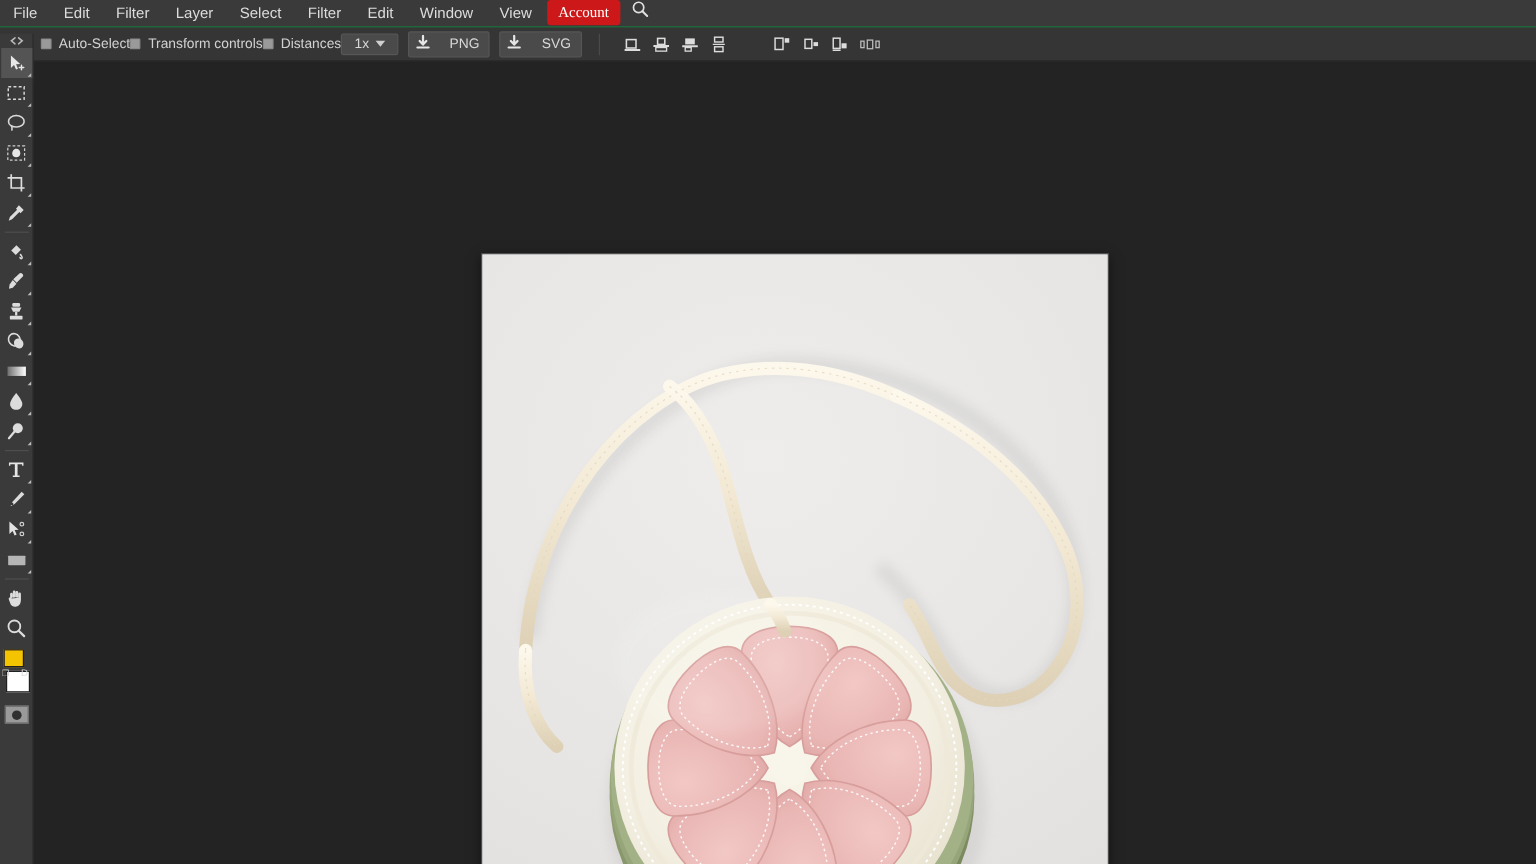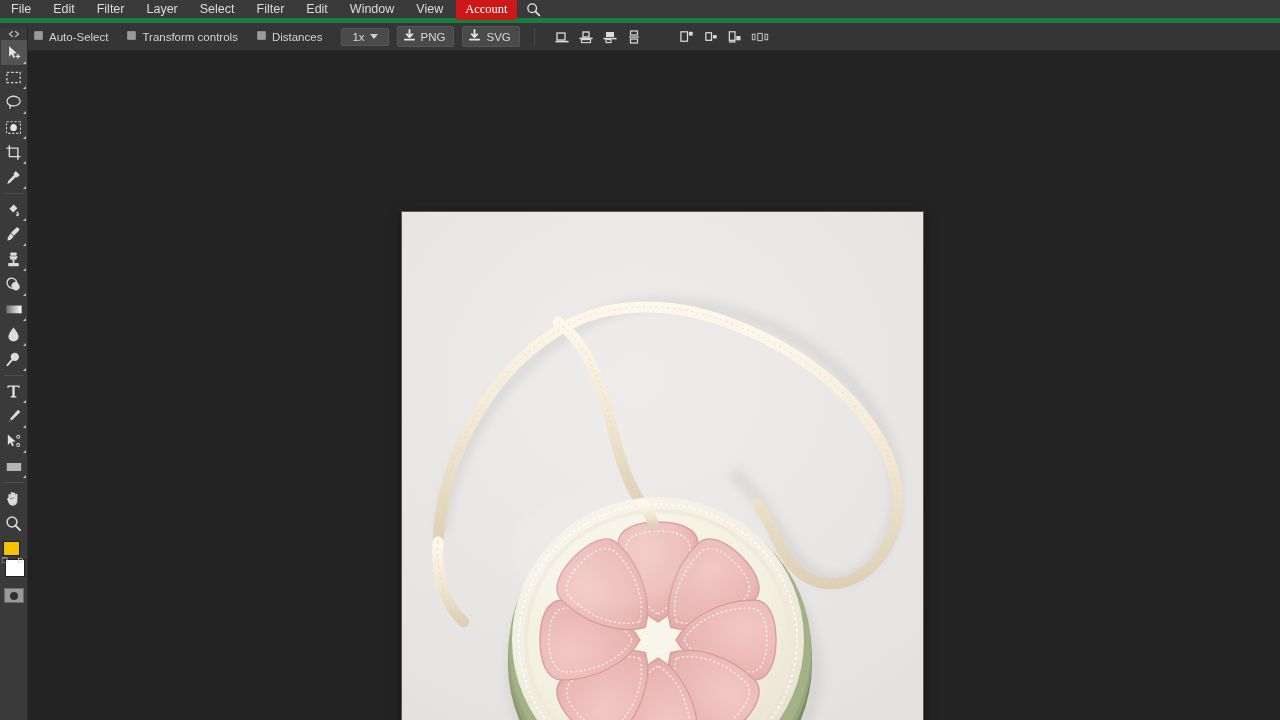--- a/index.html
+++ b/index.html
@@ -9,23 +9,23 @@
     font-family:"Liberation Sans", sans-serif;
     color:#d6d6d6;
     -webkit-font-smoothing:antialiased;
   }
   .app { position:relative; width:1280px; height:720px; }
 
   
   .menubar {
     position:absolute; top:0; left:0; width:1280px; height:23px;
     background:#3a3a3a;
-    display:flex; align-items:center;
+    display:flex; align-items:flex-start;
     font-size:12.5px;
-    border-bottom:5px solid #15803d;
+    border-bottom:1px solid #15803d;
   }
   .menu-item {
     padding:3px 10px; margin:0 1px; color:#dcdcdc; line-height:16px;
     border-radius:2px; cursor:default; white-space:nowrap;
   }
   .menu-account {
     background:#cc1818; color:#fff; padding:3px 9px;
     border-radius:3px; margin-left:2px; font-size:12.5px;
   }
   .menu-search { margin-left:9px; display:flex; align-items:center; }
@@ -37,35 +37,35 @@
     background:#353535;
     display:flex; align-items:center;
     border-bottom:1px solid #2a2a2a;
     font-size:11.5px;
   }
   .opt-tool-icon {
     width:26px; height:26px; display:flex; align-items:center; justify-content:center;
     margin-left:3px; margin-right:5px;
   }
   .opt-check {
-    display:flex; align-items:flex-start; gap:6px;
-    margin-right:19px; color:#d2d2d2; white-space:nowrap;
+    display:flex; align-items:center; gap:6px;
+    margin-right:0; color:#d2d2d2; white-space:nowrap;
   }
   .cbox {
     width:9px; height:9px; background:#9a9a9a; border:1px solid #8a8a8a; border-radius:1px;
     display:inline-block;
   }
   .opt-zoom {
     display:flex; align-items:center; gap:5px;
     background:#4a4a4a; border:1px solid #565656; border-radius:2px;
     padding:2px 10px; margin-right:8px; color:#d8d8d8;
   }
   .caret { width:0;height:0;border-left:4px solid transparent;border-right:4px solid transparent;border-top:5px solid #cfcfcf; }
   .opt-btn {
-    display:flex; align-items:center; gap:5px;
+    display:flex; align-items:center; gap:16px;
     background:#4a4a4a; border:1px solid #565656; border-radius:2px;
     padding:2px 8px 2px 5px; margin-right:8px; color:#d8d8d8;
   }
   .opt-sep { width:1px; height:18px; background:#4a4a4a; margin:0 6px; }
   .align-group { display:flex; align-items:center; gap:2px; margin-left:10px; }
   .icon-btn {
     width:22px; height:22px; display:flex; align-items:center; justify-content:center;
     border-radius:2px;
   }
 

